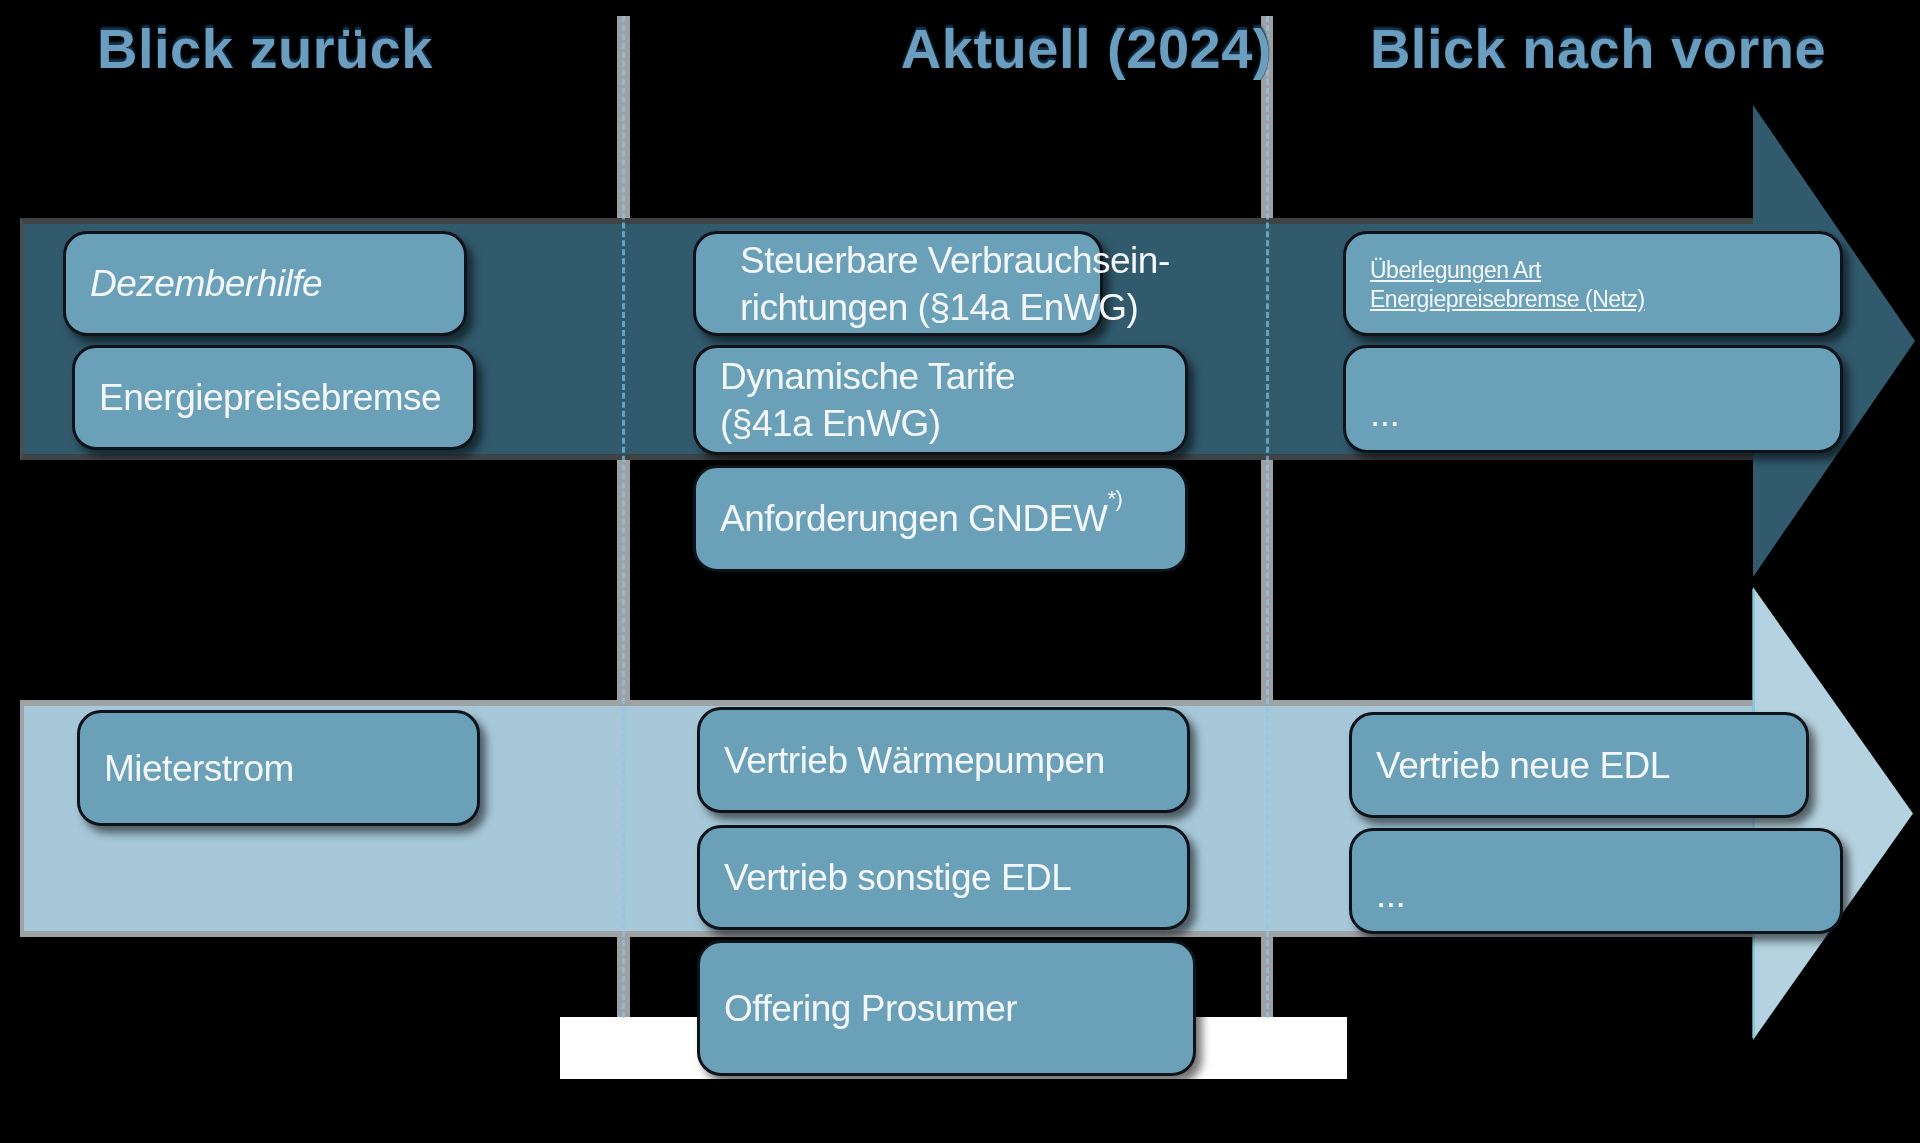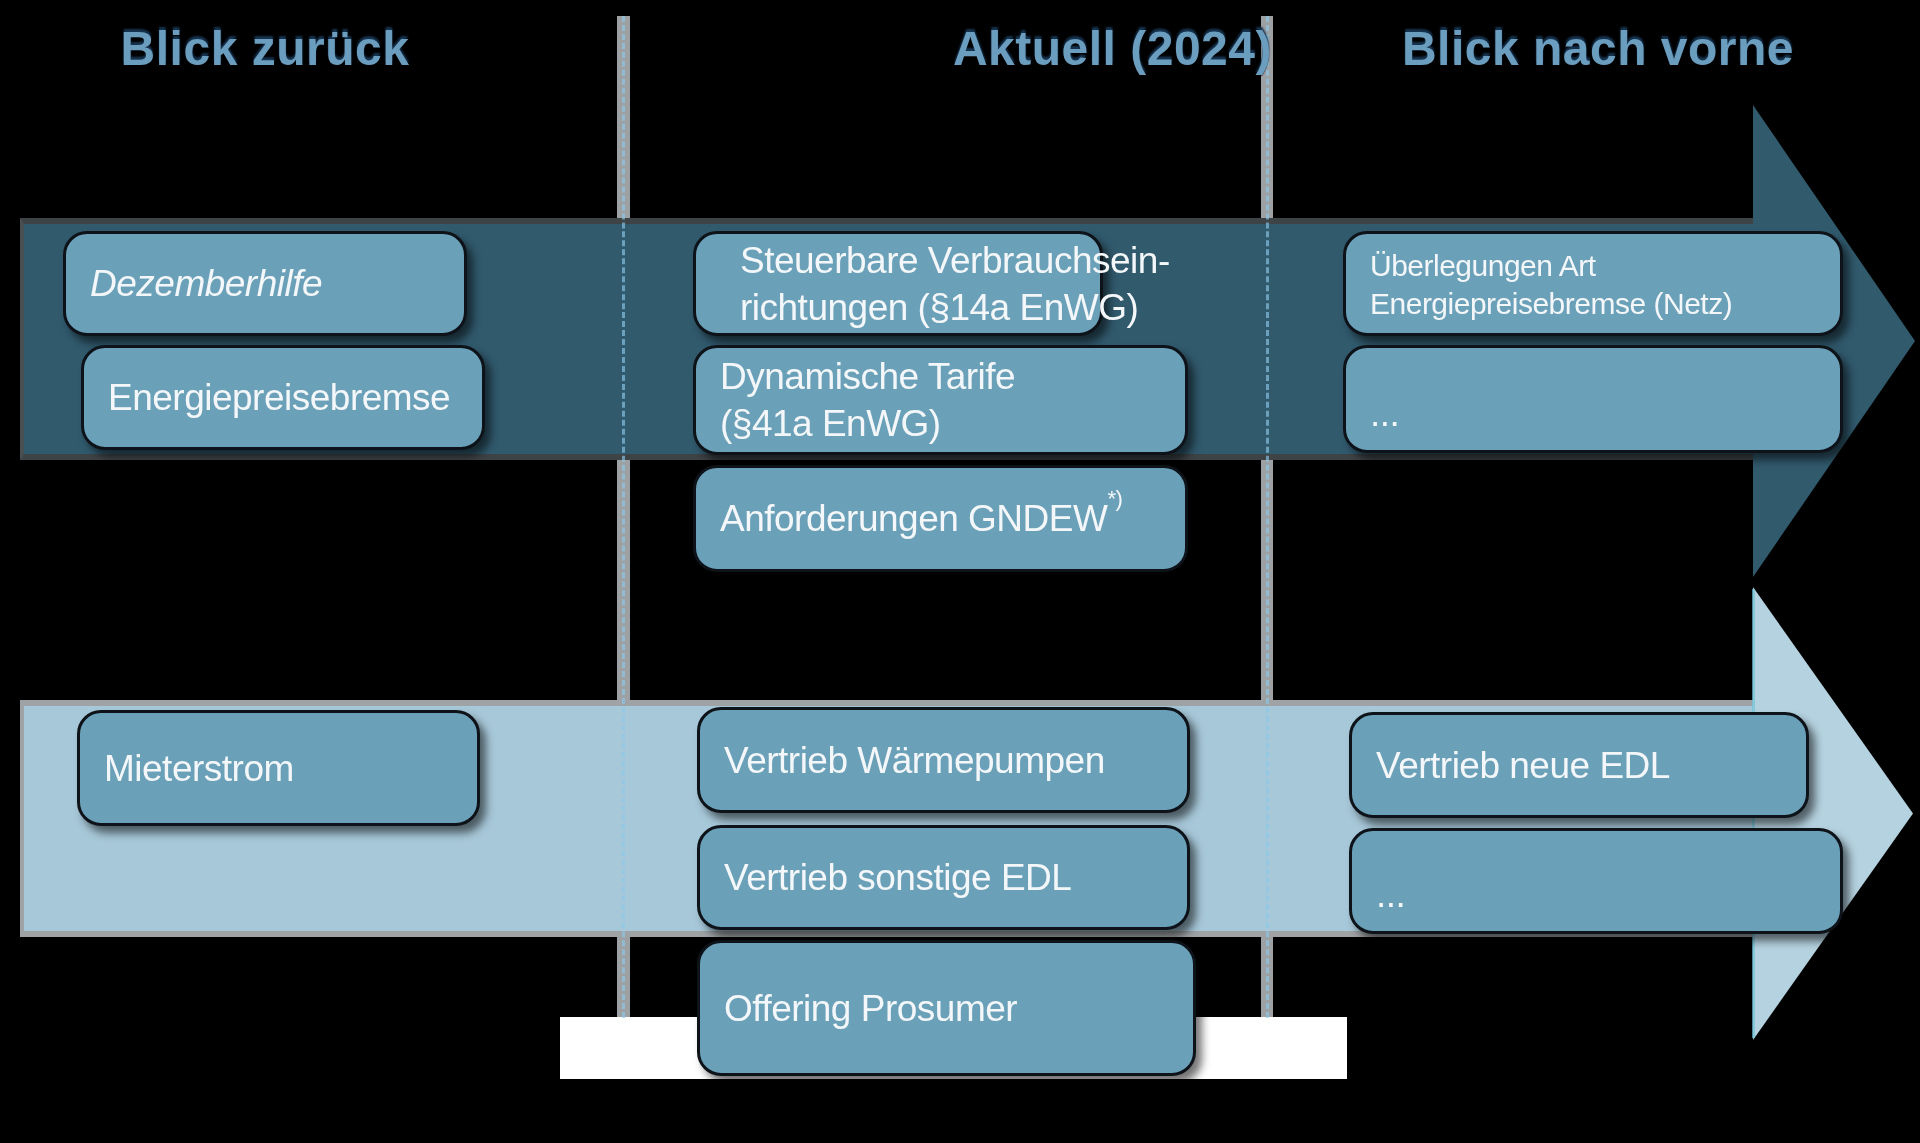--- a/index.html
+++ b/index.html
@@ -21,21 +21,21 @@
   .stage{
     position:relative;
     width:1920px;height:1143px;
     background:var(--background);
     overflow:hidden;
     font-family:"Liberation Sans", sans-serif;
   }
   
   .col-header{
     position:absolute;top:16px;height:66px;line-height:66px;
-    text-align:center;font-size:48px;font-weight:700;
+    text-align:center;font-size:56px;font-weight:700;
     color:var(--header-text);
     text-shadow:0 -3px 2px #16334F, 0 1px 1px rgba(0,0,0,.6);
     letter-spacing:.5px;
     z-index:6;
   }
   .hdr-past{left:0;width:530px;}
   .hdr-current{left:628px;width:644px;text-align:right;}
   .hdr-future{left:1272px;width:652px;}
 
   
@@ -93,27 +93,27 @@
     border:3px solid var(--node-border);
     border-radius:24px;
     color:var(--node-text);
     font-size:37px;letter-spacing:-0.5px;line-height:1.26;
     display:flex;align-items:center;
     padding:2px 24px 0 24px;
     box-shadow:6px 7px 8px rgba(0,0,0,.55);
     z-index:4;
   }
   .node .txt{white-space:pre;}
-  .node.small .txt{font-size:30px;}
+  .node.small .txt{font-size:23px;text-decoration:underline;}
   .node.low{align-items:flex-end;padding-bottom:12px;}
   .node sup{font-size:.6em;line-height:0;position:relative;top:-0.55em;}
 
   
   .n-dezember   {left:63px;  top:231px; width:404px; height:105px;font-style:italic;}
-  .n-epb        {left:81px;  top:345px; width:404px; height:105px;}
+  .n-epb        {left:72px;  top:345px; width:404px; height:105px;}
   .n-14a        {left:693px; top:231px; width:410px; height:105px;padding-left:44px;}
   .n-41a        {left:693px; top:345px; width:495px; height:110px;}
   .n-gndew      {left:693px; top:465px; width:495px; height:107px;}
   .n-ueberleg   {left:1343px;top:231px; width:500px; height:105px;}
   .n-dots-reg   {left:1343px;top:345px; width:500px; height:108px;}
   .n-mieter     {left:65px;  top:710px; width:403px; height:116px;margin-left:12px;}
   .n-waerme     {left:697px; top:707px; width:493px; height:106px;}
   .n-sonstige   {left:697px; top:825px; width:493px; height:105px;}
   .n-prosumer   {left:697px; top:940px; width:499px; height:136px;}
   .n-neueedl    {left:1349px;top:712px; width:460px; height:106px;}

